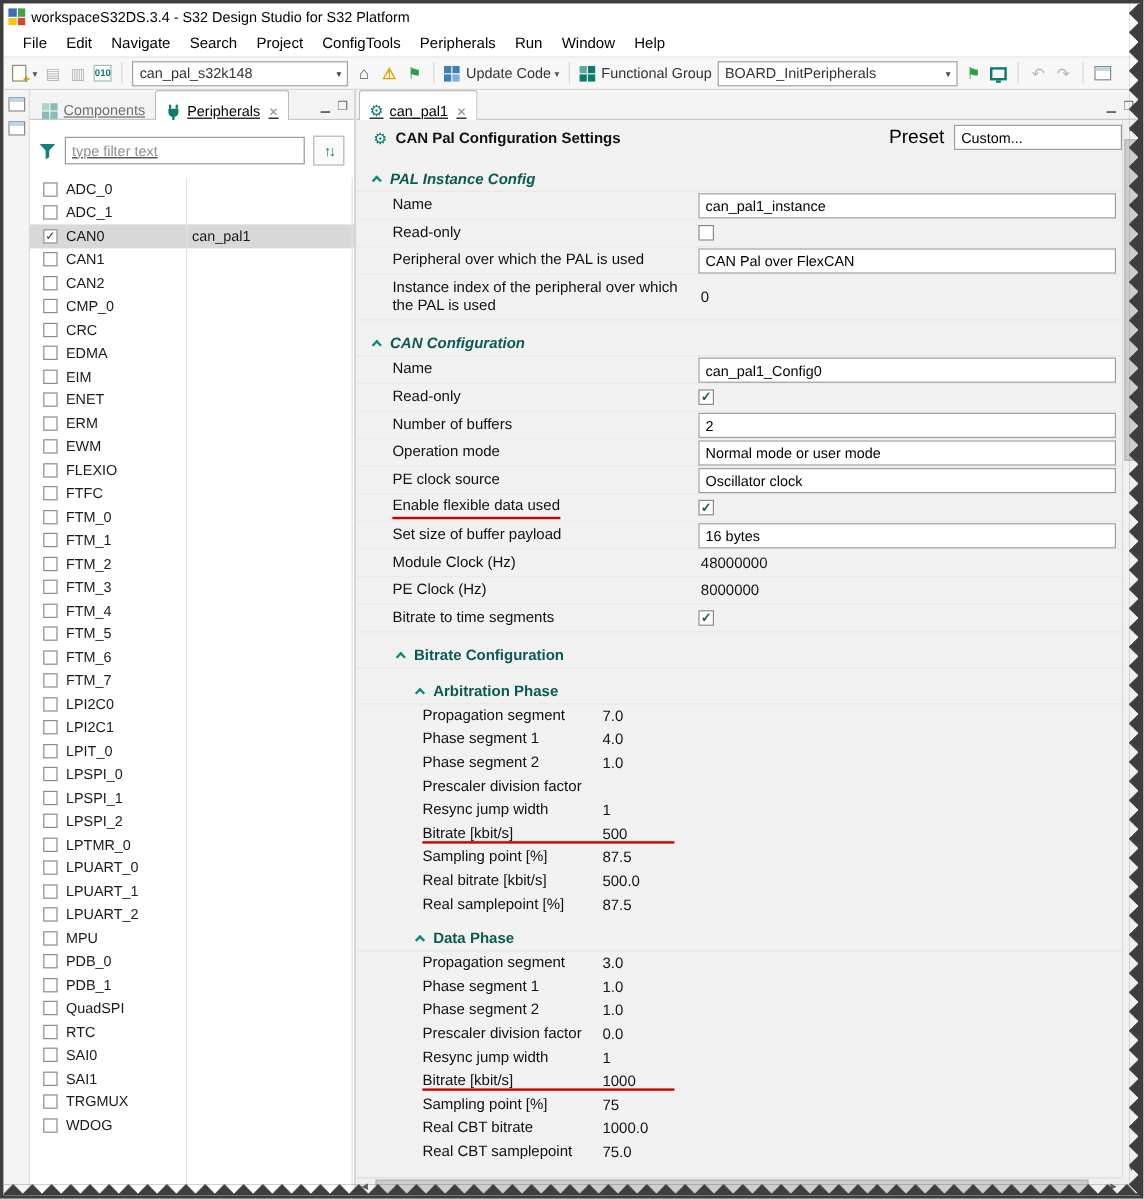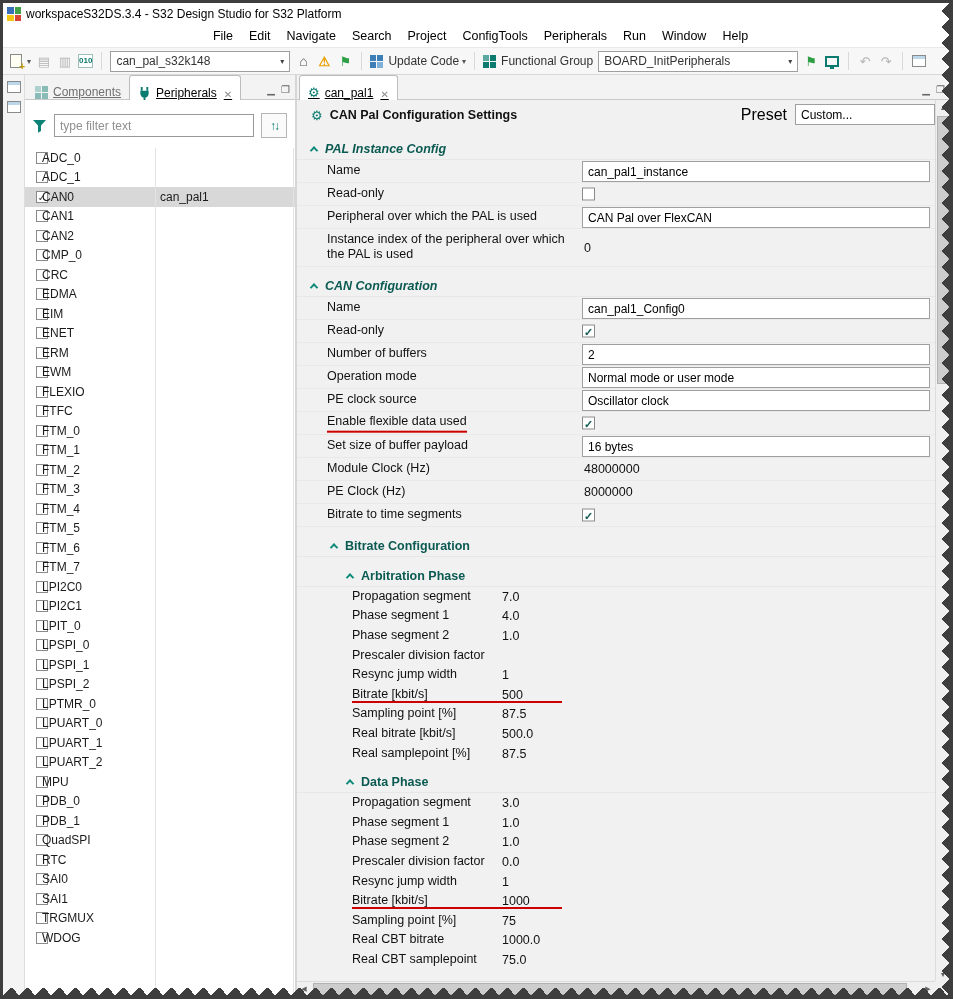--- a/index.html
+++ b/index.html
@@ -11,21 +11,21 @@
     background: conic-gradient(from 45deg at 0% 50%, #3e3e3e 90deg, rgba(0,0,0,0) 0) 0 0 / 9px 16px repeat-y; }
   .tear-bottom { position:absolute; left:0; right:0; bottom:0; height:9px; z-index:60; pointer-events:none;
     background: conic-gradient(from 135deg at 50% 0%, #3e3e3e 90deg, rgba(0,0,0,0) 0) 0 0 / 16px 9px repeat-x; }
 
   .titlebar { height:22px; display:flex; align-items:center; gap:5px; padding-left:4px; background:#fff; font-size:12px; color:#000; }
   .app-icon { width:14px; height:14px; display:grid; grid-template-columns:1fr 1fr; grid-template-rows:1fr 1fr; gap:1px; }
   .app-icon i { display:block; }
   .app-icon i:nth-child(1){background:#3b6fb5}.app-icon i:nth-child(2){background:#43a047}
   .app-icon i:nth-child(3){background:#f3c614}.app-icon i:nth-child(4){background:#d84436}
 
-  .menubar { height:22px; display:flex; align-items:center; padding-left:8px; background:#fff; font-size:12.5px;justify-content:center; }
+  .menubar { height:22px; display:flex; align-items:center; padding-left:8px; background:#fff; font-size:12.5px; }
   .menu-item { padding:2px 8px; cursor:default; }
 
   .toolbar { height:28px; display:flex; align-items:center; gap:5px; background:#f7f7f7; border-top:1px solid #e8e8e8; border-bottom:1px solid #d8d8d8; padding:0 5px; font-size:12px; color:#333; }
   .tb-ico { width:16px; height:16px; display:flex; align-items:center; justify-content:center; font-size:13px; }
   .tb-ico.dis { color:#b5b5b5; }
   .caret { font-size:8px; color:#555; margin-left:-2px; }
   .sep { width:1px; height:18px; background:#d9d9d9; margin:0 3px; }
   .combo { height:21px; background:#fff; border:1px solid #9f9f9f; display:flex; align-items:center; font-size:12px; padding:0 5px; gap:4px; }
   .combo .cval { white-space:nowrap; overflow:hidden; }
   .combo .carrow { margin-left:auto; font-size:8px; color:#444; }
@@ -47,34 +47,34 @@
 
   .panel-left { width:272px; display:flex; flex-direction:column; background:#fff; border-right:2px solid #d6d6d6; }
   .tabbar { height:25px; display:flex; align-items:flex-end; background:#f3f3f3; border-bottom:1px solid #c9c9c9; padding-left:2px; font-size:12px; position:relative; }
   .tab { display:flex; align-items:flex-end; gap:5px; padding:0 8px; height:24px; color:#6f6f6f; white-space:nowrap;text-decoration:underline; }
   .tab.active { background:#fff; border:1px solid #bdbdbd; border-bottom:none; border-top-left-radius:3px; border-top-right-radius:3px; color:#000; height:25px; margin-bottom:-1px; z-index:1; }
   .tclose { color:#8a8a8a; font-size:10px; margin-left:2px; }
   .tab-ctrl { margin-left:auto; display:flex; gap:6px; padding:0 5px 4px 0; color:#666; font-size:10px; }
 
   .filter-row { display:flex; align-items:center; gap:7px; padding:13px 8px 10px 7px; background:#fff; }
   .funnel { flex:0 0 auto; }
-  .filter-input { flex:1; height:23px; border:1px solid #999; font-size:12px; padding:0 5px; color:#333; }
+  .filter-input { flex:1; height:23px; border:1px solid #999; font-size:12px; padding:0 5px; color:#333;text-decoration:underline; }
   .filter-input::placeholder { color:#8f8f8f; }
   .sort-btn { width:26px; height:25px; border:1px solid #b5b5b5; background:#fafafa; color:#0c7b6f; font-size:12px; font-weight:bold; display:flex; align-items:center; justify-content:center; letter-spacing:-2px; }
 
   .ptable { position:relative; flex:1; overflow:hidden; background:#fff; }
   .ptable .vline { position:absolute; left:130px; top:0; bottom:0; border-left:1px solid #e3e3e3; z-index:2; pointer-events:none; }
   .ptable .vline2 { position:absolute; left:268px; top:0; bottom:0; border-left:1px solid #e3e3e3; z-index:2; pointer-events:none; }
   .thead { height:22px; position:relative; border-bottom:1px solid #dcdcdc; font-size:12px; color:#333; background:#fff; }
   .thead span { position:absolute; top:50%; transform:translateY(-50%); }
   .th-peripheral { left:11px; } .th-usedin { left:135px; }
   .prow { position:relative; height:19.5px; font-size:12px; color:#1a1a1a; }
   .prow.sel { background:#d8d8d8; }
   .prow .cb { position:absolute; left:11px; top:50%; transform:translateY(-50%); width:12px; height:12px; border:1px solid #8a8a8a; background:#fff; font-size:10px; line-height:11px; text-align:center; color:#333; }
-  .prow .pname { position:absolute; left:17px; top:50%; transform:translateY(-50%); }
+  .prow .pname { position:absolute; left:30px; top:50%; transform:translateY(-50%); }
   .prow .pused { position:absolute; left:135px; top:50%; transform:translateY(-50%); }
 
   .panel-right { flex:1; position:relative; background:#f1f1f1; }
   .editor-tabbar { height:25px; display:flex; align-items:flex-end; background:#f3f3f3; border-bottom:1px solid #c9c9c9; padding-left:2px; font-size:12px; }
   .editor-content { position:absolute; top:25px; left:0; right:15px; bottom:15px; overflow:hidden; background:#f1f1f1; }
 
   .header-row { height:30px; position:relative; display:flex; align-items:center; padding:0 0 0 14px; gap:7px; }
   .hdr-title { font-weight:bold; font-size:12.5px; color:#111; }
   .gear { color:#0c7b6f; font-size:13px; }
   .preset-wrap { position:absolute; right:0; top:4px; display:flex; align-items:center; gap:8px; }

